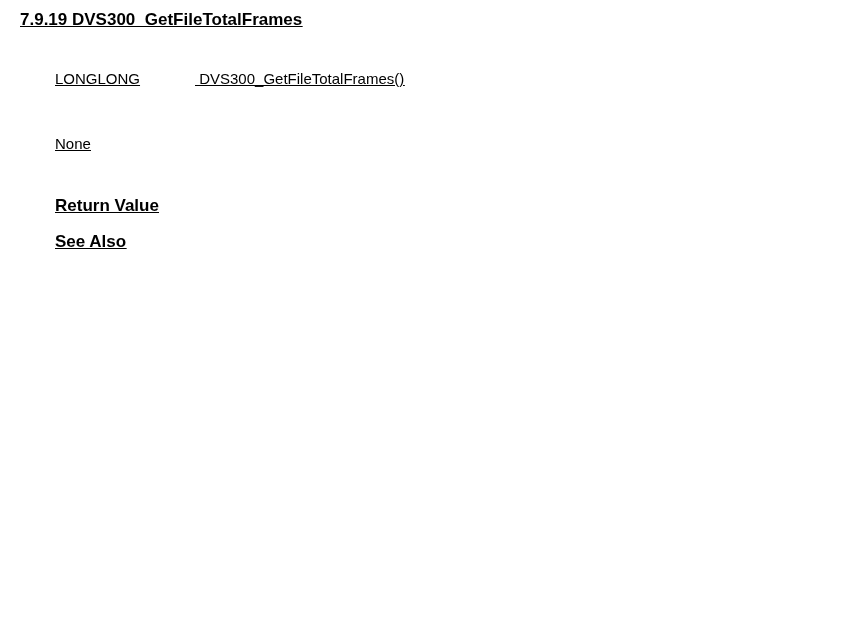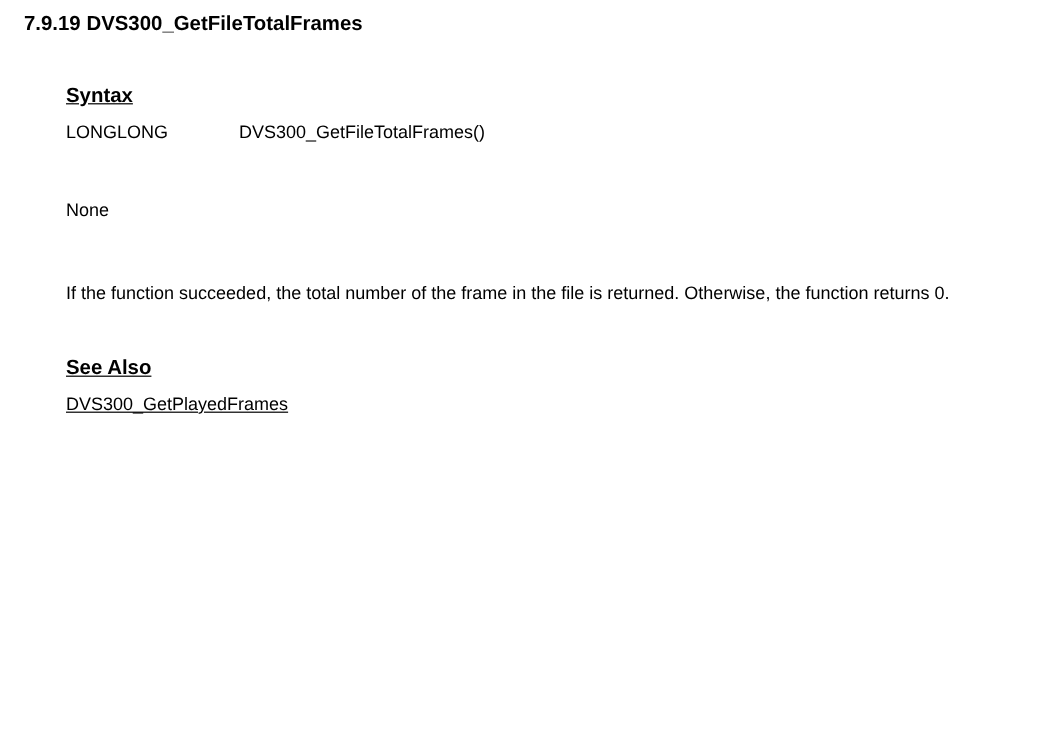--- a/index.html
+++ b/index.html
@@ -1,18 +1,19 @@
 <!DOCTYPE html>
 <html><head>
   <meta charset="utf-8">
   <style>
     * {
       margin: 0;
       padding: 0;
       box-sizing: border-box;
+      text-decoration: underline;
     }
     body {
       font-family: Verdana, Geneva, sans-serif;
       width: 864px;
       height: 621px;
       padding: 10px 20px 10px 20px;
       background: #ffffff;
       color: #000000;
     }
     .section-number {
@@ -61,36 +62,34 @@
 <body>
 
 <div class="section-number">
   <span>7.9.19</span>
   <span>DVS300_GetFileTotalFrames</span>
 </div>
 
 <div class="content-block">
 
   <div class="subsection-group">
-    <div class="subsection-heading">Syntax</div>
     <div class="syntax-line">
       <span class="syntax-type">LONGLONG</span>
       <span>DVS300_GetFileTotalFrames()</span>
     </div>
   </div>
 
   <div class="subsection-group">
     <div class="body-text">None</div>
   </div>
 
   <div class="subsection-group">
-    <div class="body-text justified">If the function succeeded, the total number of the frame in the file is returned. Otherwise, the function returns 0.</div>
+    <div class="subsection-heading">Return Value</div>
   </div>
 
   <div class="subsection-group">
   </div>
 
   <div class="subsection-group">
     <div class="subsection-heading">See Also</div>
-    <div class="see-also-link">DVS300_GetPlayedFrames</div>
   </div>
 
 </div>
 
 </body></html>

